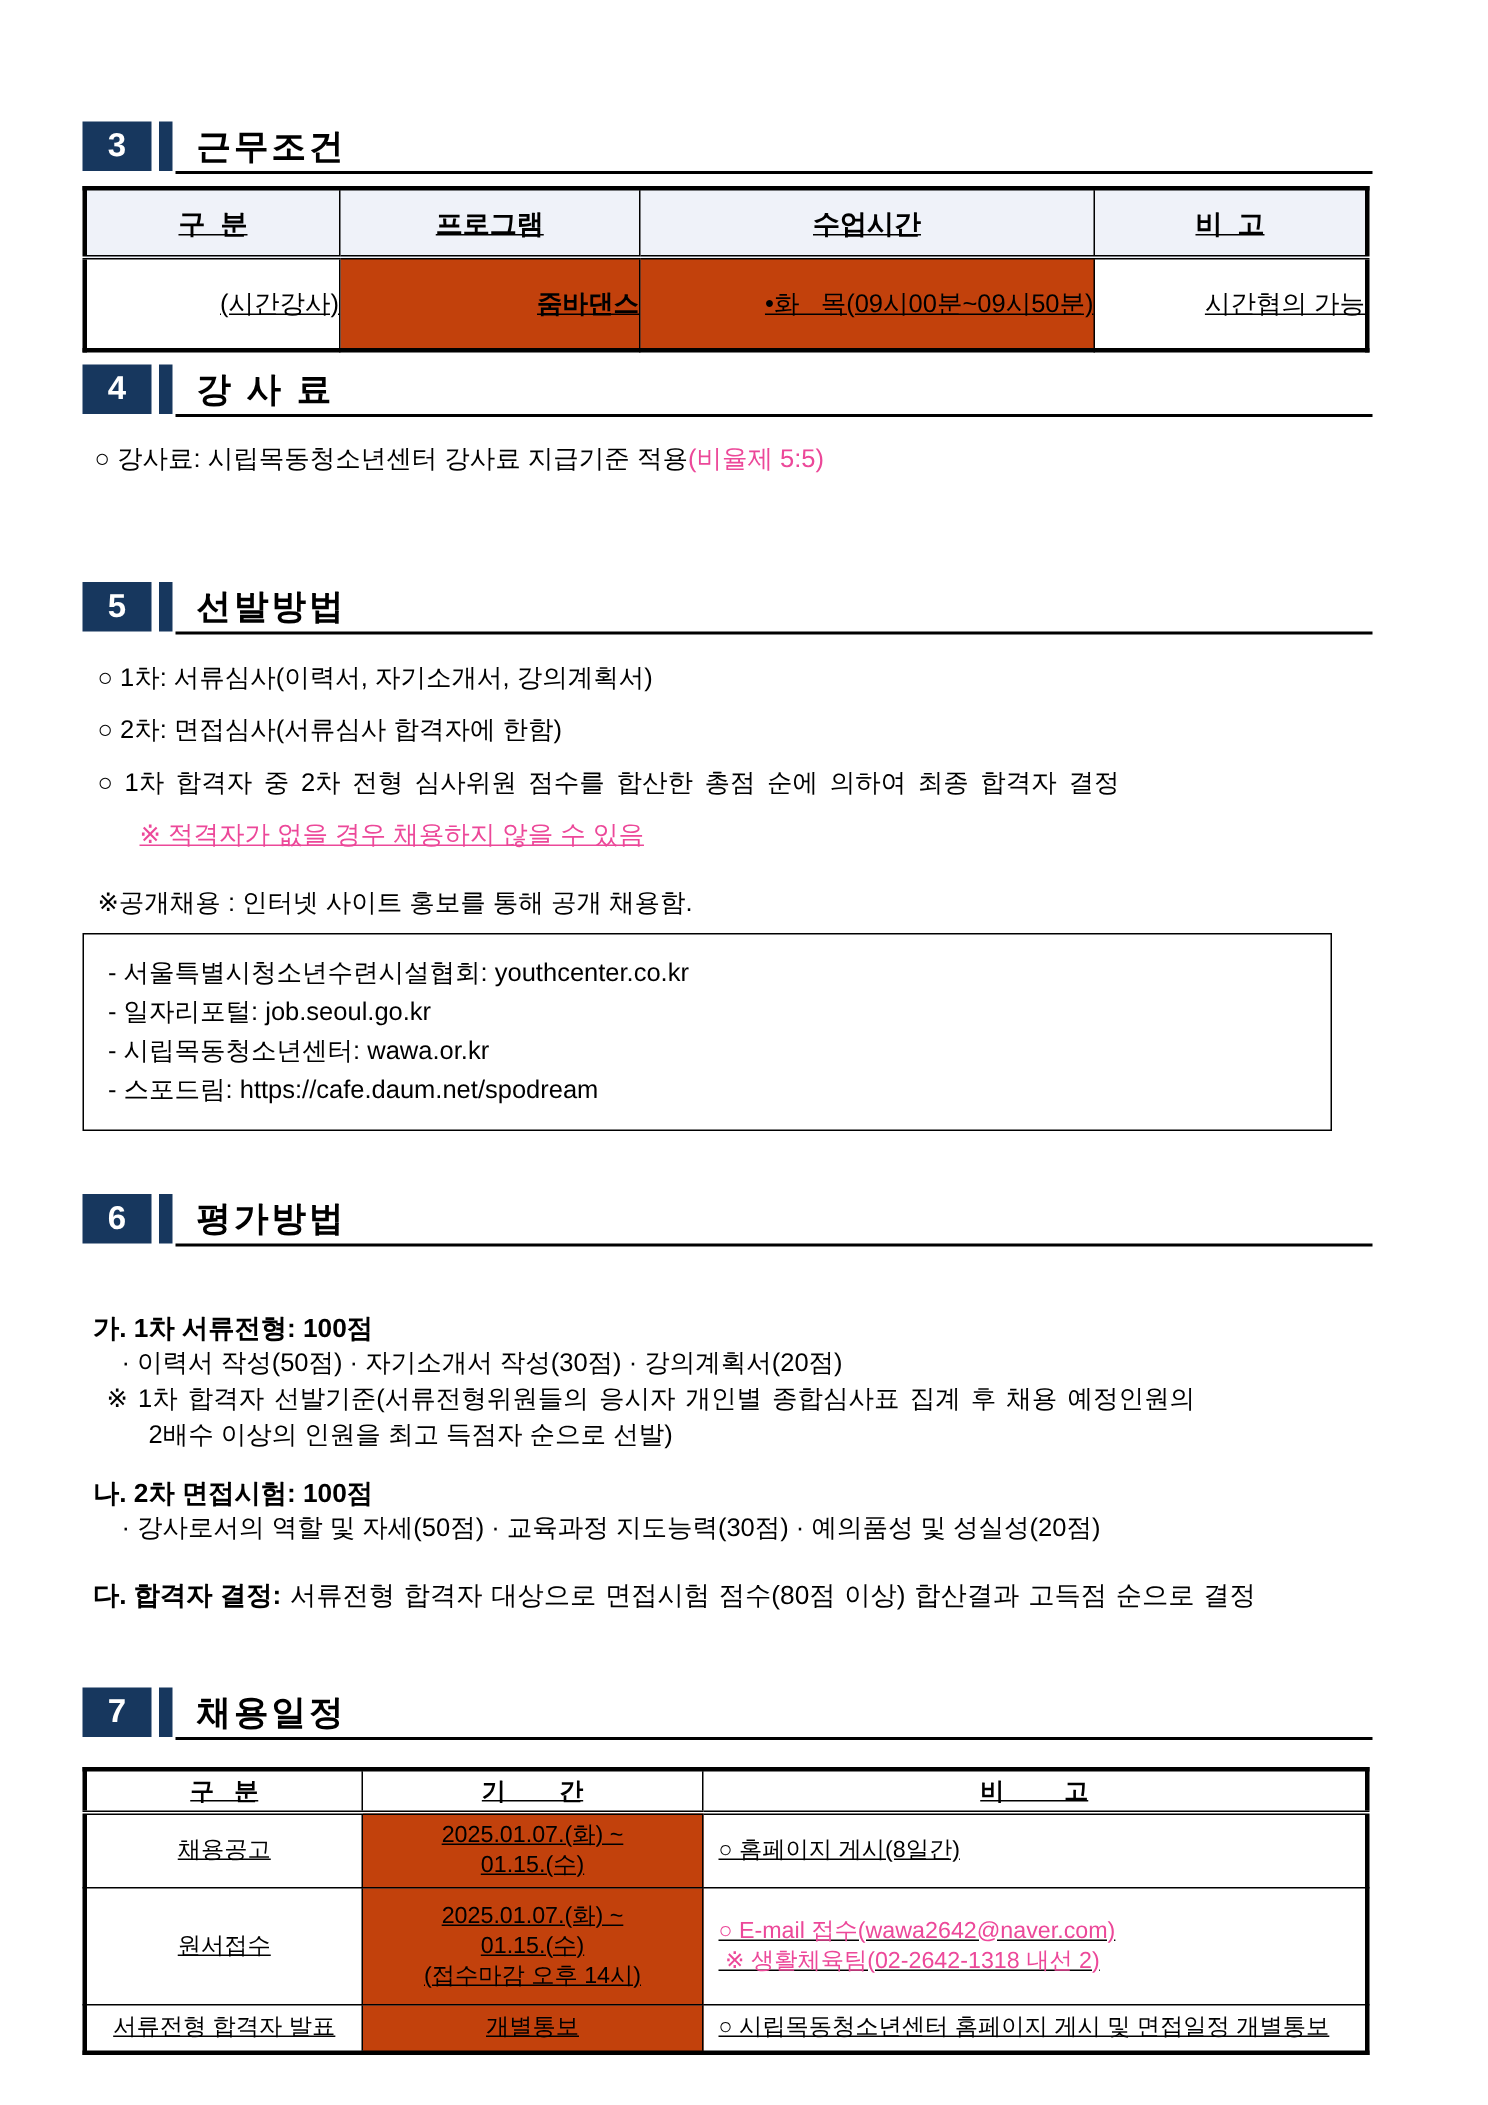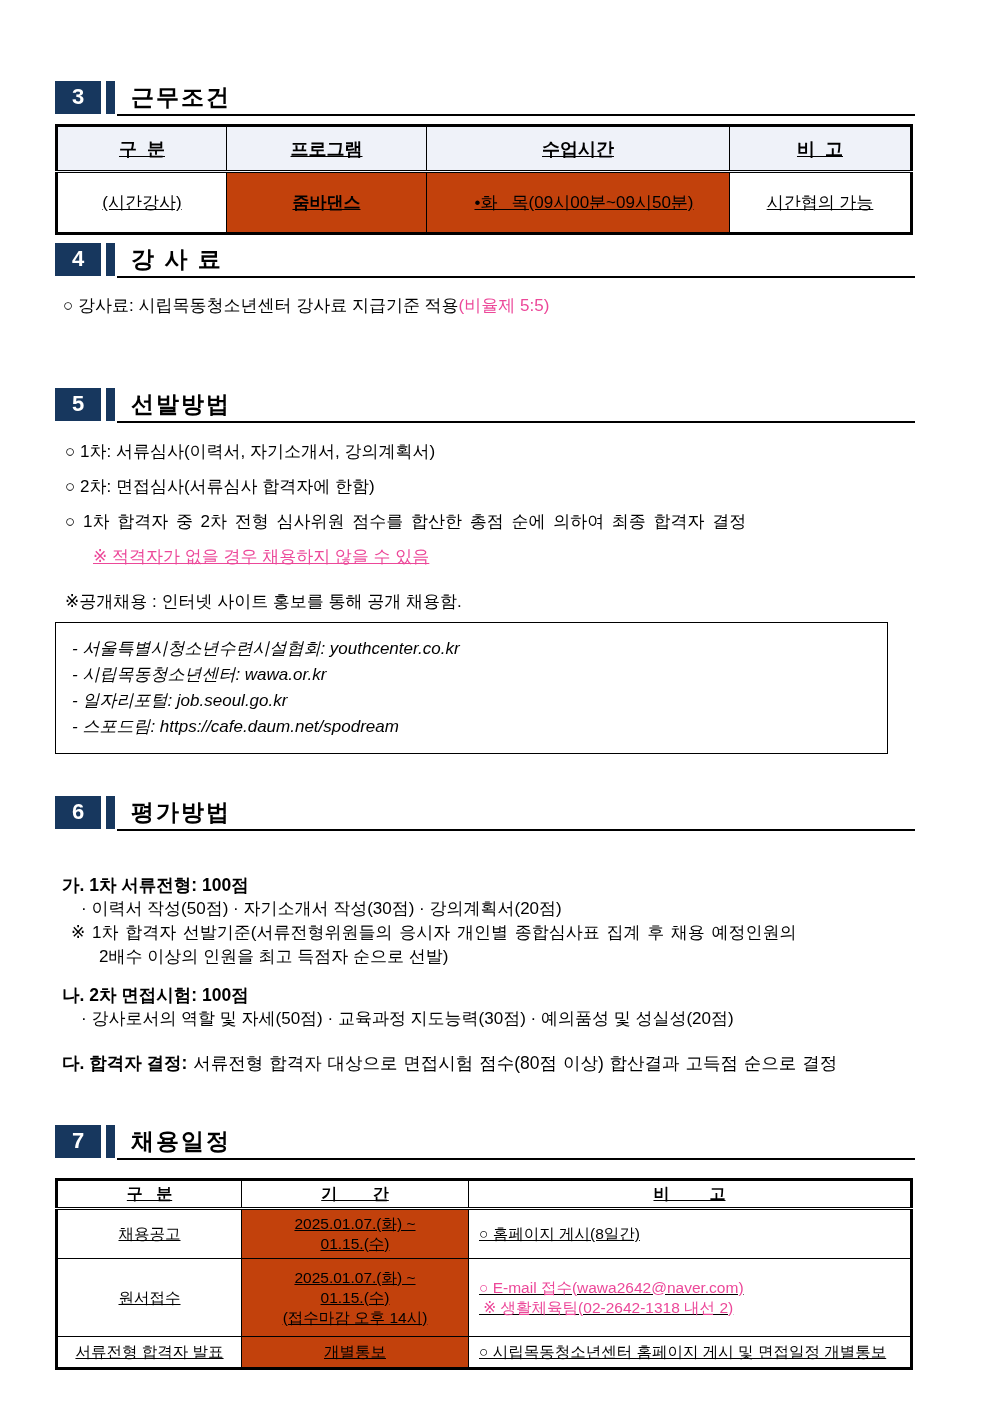--- a/index.html
+++ b/index.html
@@ -23,40 +23,40 @@
 
   
   table { border-collapse:collapse; width:855px; table-layout:fixed;text-decoration:underline; }
   .doc-table { border:3px solid #000; }
   .doc-table th, .doc-table td { border:1px solid #000; text-align:center; vertical-align:middle; }
   .doc-table th { font-weight:bold; border-bottom:3px double #000; white-space:pre; }
 
   
   .t1 { margin-top:8px; }
   .t1 th { background:#EFF2F9; height:46px; font-size:18px; }
-  .t1 td { height:62px; font-size:17px; }
+  .t1 td { height:62px; font-size:17px;text-align:right; }
   .t1 .c0 { width:170px; } .t1 .c1 { width:200px; } .t1 .c2 { width:303px; } .t1 .c3 { width:182px; }
   .beige { background:#c2410c; }
   .bold { font-weight:bold; }
   .left { text-align:left; padding-left:12px; white-space:pre; }
 
   
   .body-line { font-size:17px; line-height:24px; }
   .blue { color:#ec4899; }
   .underline { text-decoration:underline; }
 
   .fee-line { margin-top:16px; padding-left:8px; }
 
   .sel-item { padding-left:10px; margin-bottom:11px; }
   .sel-wide { word-spacing:3px; }
   .sel-warning { padding-left:38px; margin-top:5px; margin-bottom:0; }
   .open-note { margin-top:21px; padding-left:10px; }
 
   .links-box { margin-top:8px; width:833px; border:1px solid #000; padding:13px 16px; }
-  .links-box .body-line { line-height:26px;font-style:italic; }
+  .links-box .body-line { line-height:26px; }
 
   .sec6-block { margin-top:42px; }
   .eval-title { font-weight:bold; font-size:17.5px; line-height:24px; padding-left:7px; }
   .eval-detail { font-size:17px; line-height:24px; padding-left:26px; }
   .eval-note { font-size:17px; line-height:24px; padding-left:16px; word-spacing:2px; }
   .eval-note2 { font-size:17px; line-height:24px; padding-left:44px; }
   .mt14 { margin-top:14px; } .mt20 { margin-top:20px; }
   .inline-reg { font-weight:normal; word-spacing:1px; }
 
   
@@ -123,22 +123,22 @@
       <div class="body-line sel-item">○ 2차:  면접심사(서류심사 합격자에 한함)</div>
       <div class="body-line sel-item sel-wide">○ 1차 합격자 중 2차 전형 심사위원 점수를 합산한 총점 순에 의하여 최종 합격자 결정</div>
       <div class="body-line sel-warning">
         <span class="blue underline">※ 적격자가 없을 경우 채용하지 않을 수 있음</span>
       </div>
       <div class="body-line open-note">※공개채용 : 인터넷 사이트 홍보를 통해 공개 채용함.</div>
     </div>
 
     <div class="links-box">
       <div class="body-line">- 서울특별시청소년수련시설협회: youthcenter.co.kr</div>
+      <div class="body-line">- 일자리포털: job.seoul.go.kr</div>
       <div class="body-line">- 시립목동청소년센터: wawa.or.kr</div>
-      <div class="body-line">- 일자리포털: job.seoul.go.kr</div>
       <div class="body-line">- 스포드림: https://cafe.daum.net/spodream</div>
     </div>
 
     <div class="sec-head sp39">
       <div class="badge">6</div>
       <div class="badge-strip"></div>
       <div class="sec-title">평가방법</div>
     </div>
 
     <div class="sec6-block">

